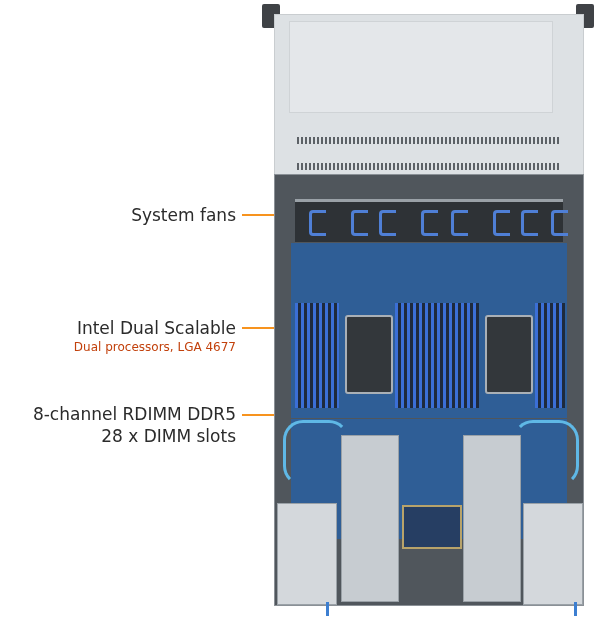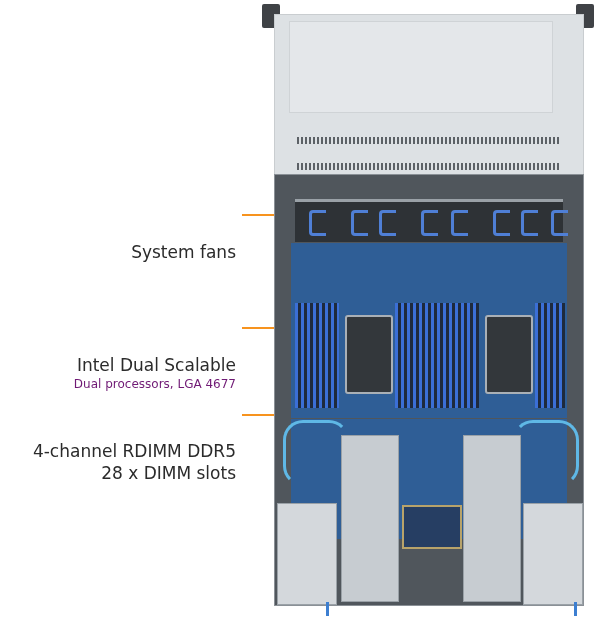--- a/index.html
+++ b/index.html
@@ -1,20 +1,20 @@
 <!DOCTYPE html>
 <html><head>
 <meta charset="utf-8">
 <style>
   html,body{margin:0;padding:0;background:#ffffff;}
   body{width:600px;height:620px;position:relative;overflow:hidden;font-family:"DejaVu Sans","Liberation Sans",sans-serif;}
   
-  .label{position:absolute;right:364px;text-align:right;color:#2b2b2b;white-space:nowrap;margin-top:37px;}
+  .label{position:absolute;right:364px;text-align:right;color:#2b2b2b;white-space:nowrap;}
   .lbl-main{font-size:17px;line-height:22px;}
-  .lbl-sub{font-size:12px;line-height:16px;color:#701a75;}
+  .lbl-sub{font-size:12px;line-height:16px;color:#c2410c;}
   .lead{position:absolute;background:#f7931e;height:2px;}
   .lead-v{position:absolute;background:#f7931e;width:2px;}
   .dot{position:absolute;width:16px;height:16px;border-radius:50%;background:#f7931e;}
   
   .server{position:absolute;left:262px;top:0;width:332px;height:620px;}
   .lid{position:absolute;left:12px;top:14px;width:308px;height:160px;background:#dde1e4;border:1px solid #c9cdd0;}
   .lid-panel{position:absolute;left:14px;top:6px;width:262px;height:90px;background:#e4e7ea;border:1px solid #cfd3d6;}
   .vent{position:absolute;left:22px;width:262px;height:7px;background:repeating-linear-gradient(90deg,#5c6166 0 2px,#dde1e4 2px 4px);}
   .handle{position:absolute;top:4px;width:18px;height:24px;background:#3f4246;border-radius:2px;}
   .chassis{position:absolute;left:12px;top:174px;width:308px;height:430px;background:#50565c;border:1px solid #8a9096;}
@@ -40,21 +40,21 @@
 <div class="dot" style="left:403px;top:207px;"></div>
 
 <div class="label" style="top:317px;">
   <div class="lbl-main">Intel Dual Scalable</div>
   <div class="lbl-sub">Dual processors, LGA 4677</div>
 </div>
 <div class="lead" style="left:242px;top:327px;width:110px;"></div>
 <div class="dot" style="left:344px;top:320px;"></div>
 
 <div class="label" style="top:403px;">
-  <div class="lbl-main">4-channel RDIMM DDR5</div>
+  <div class="lbl-main">8-channel RDIMM DDR5</div>
   <div class="lbl-main">28 x DIMM slots</div>
 </div>
 <div class="lead" style="left:242px;top:414px;width:197px;"></div>
 <div class="lead-v" style="left:437px;top:387px;height:28px;"></div>
 <div class="dot" style="left:429px;top:380px;"></div>
 
 <div class="server">
   <div class="handle" style="left:0;"></div>
   <div class="handle" style="left:314px;"></div>
 

